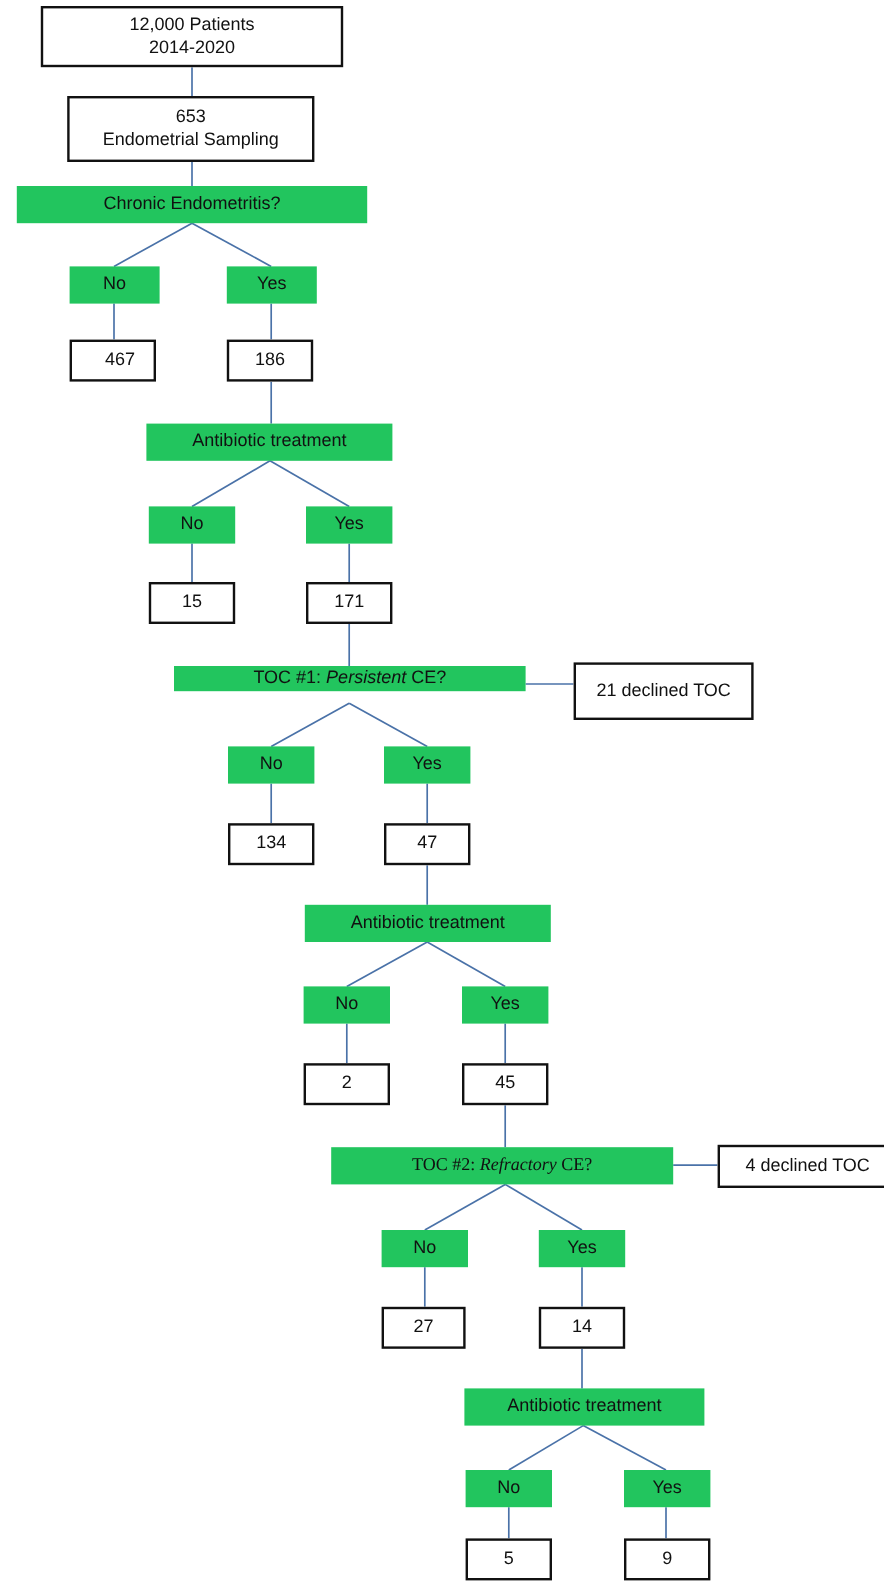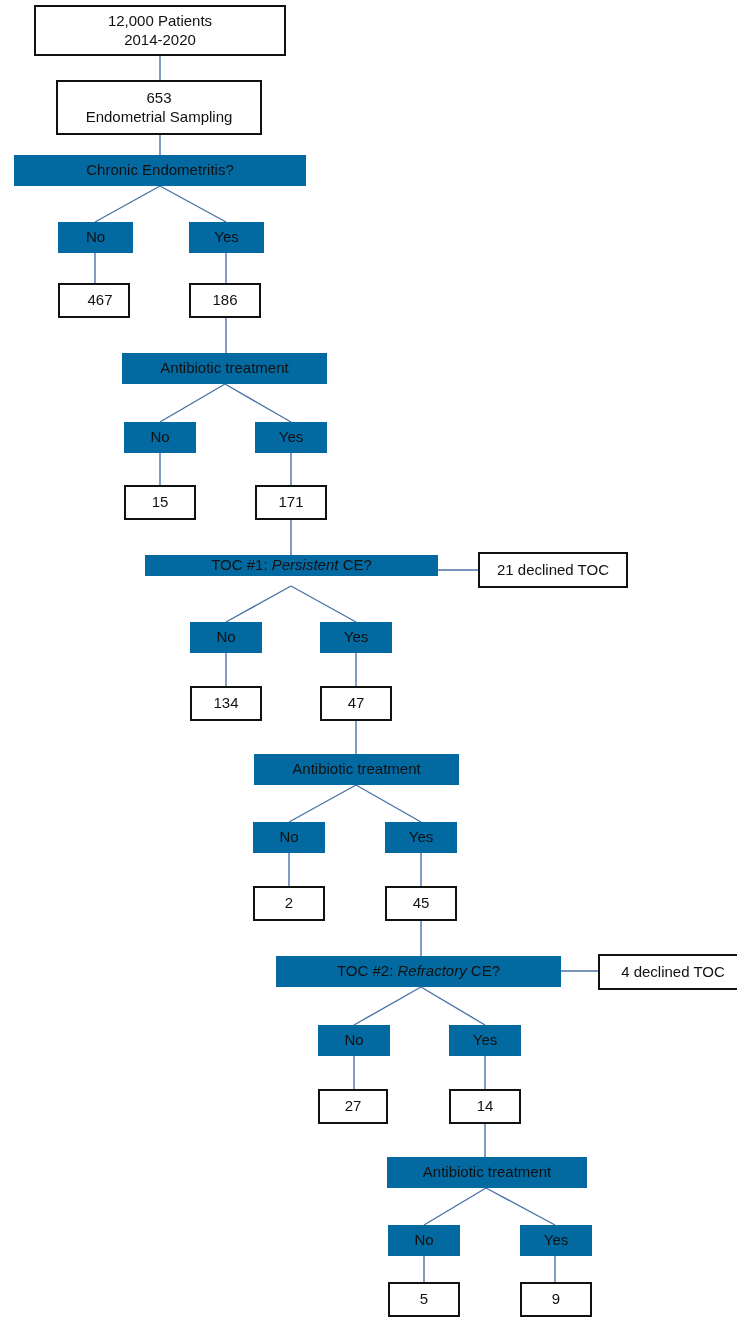--- a/index.html
+++ b/index.html
@@ -37,21 +37,21 @@
     text-align: center;
     color: #111111;
     line-height: 1.22;
     white-space: pre-line;
   }
   .node.box {
     background: #ffffff;
     border: 2px solid #111111;
   }
   .node.banner {
-    background: #0369a1;
+    background: #22c55e;
     border: none;
   }
   .node em {
     font-style: italic;
   }
 </style>
 </head>
 <body>
 
 <div id="flowchart">
@@ -99,31 +99,31 @@
       <div class="node banner" style="left: 44px; top: 222px; width: 75px; height: 31px; font-size: 15px;"><span>No</span></div>
       <div class="node banner" style="left: 175px; top: 222px; width: 75px; height: 31px; font-size: 15px;"><span>Yes</span></div>
       <div class="node box" style="left: 44px; top: 283px; width: 72px; height: 35px; font-size: 15px; padding-left: 12px;"><span>467</span></div>
       <div class="node box" style="left: 175px; top: 283px; width: 72px; height: 35px; font-size: 15px;"><span>186</span></div>
       <div class="node banner" style="left: 108px; top: 353px; width: 205px; height: 31px; font-size: 15px;"><span>Antibiotic treatment</span></div>
       <div class="node banner" style="left: 110px; top: 422px; width: 72px; height: 31px; font-size: 15px;"><span>No</span></div>
       <div class="node banner" style="left: 241px; top: 422px; width: 72px; height: 31px; font-size: 15px;"><span>Yes</span></div>
       <div class="node box" style="left: 110px; top: 485px; width: 72px; height: 35px; font-size: 15px;"><span>15</span></div>
       <div class="node box" style="left: 241px; top: 485px; width: 72px; height: 35px; font-size: 15px;"><span>171</span></div>
       <div class="node banner" style="left: 131px; top: 555px; width: 293px; height: 21px; font-size: 15px;"><span>TOC #1: <em>Persistent</em> CE?</span></div>
-      <div class="node box" style="left: 464px; top: 552px; width: 150px; height: 36px; font-size: 15px;"><span>21 declined TOC</span></div>
+      <div class="node box" style="left: 464px; top: 552px; width: 150px; height: 48px; font-size: 15px;"><span>21 declined TOC</span></div>
       <div class="node banner" style="left: 176px; top: 622px; width: 72px; height: 31px; font-size: 15px;"><span>No</span></div>
       <div class="node banner" style="left: 306px; top: 622px; width: 72px; height: 31px; font-size: 15px;"><span>Yes</span></div>
       <div class="node box" style="left: 176px; top: 686px; width: 72px; height: 35px; font-size: 15px;"><span>134</span></div>
       <div class="node box" style="left: 306px; top: 686px; width: 72px; height: 35px; font-size: 15px;"><span>47</span></div>
       <div class="node banner" style="left: 240px; top: 754px; width: 205px; height: 31px; font-size: 15px;"><span>Antibiotic treatment</span></div>
       <div class="node banner" style="left: 239px; top: 822px; width: 72px; height: 31px; font-size: 15px;"><span>No</span></div>
       <div class="node banner" style="left: 371px; top: 822px; width: 72px; height: 31px; font-size: 15px;"><span>Yes</span></div>
       <div class="node box" style="left: 239px; top: 886px; width: 72px; height: 35px; font-size: 15px;"><span>2</span></div>
       <div class="node box" style="left: 371px; top: 886px; width: 72px; height: 35px; font-size: 15px;"><span>45</span></div>
-      <div class="node banner" style="left: 262px; top: 956px; width: 285px; height: 31px; font-size: 15px;"><span>TOC #2: <em>Refractory</em> CE?</span></div>
+      <div class="node banner" style="left: 262px; top: 956px; width: 285px; height: 31px; font-size: 15px; font-family: Liberation Serif, serif;"><span>TOC #2: <em>Refractory</em> CE?</span></div>
       <div class="node box" style="left: 584px; top: 954px; width: 150px; height: 36px; font-size: 15px;"><span>4 declined TOC</span></div>
       <div class="node banner" style="left: 304px; top: 1025px; width: 72px; height: 31px; font-size: 15px;"><span>No</span></div>
       <div class="node banner" style="left: 435px; top: 1025px; width: 72px; height: 31px; font-size: 15px;"><span>Yes</span></div>
       <div class="node box" style="left: 304px; top: 1089px; width: 70px; height: 35px; font-size: 15px;"><span>27</span></div>
       <div class="node box" style="left: 435px; top: 1089px; width: 72px; height: 35px; font-size: 15px;"><span>14</span></div>
       <div class="node banner" style="left: 373px; top: 1157px; width: 200px; height: 31px; font-size: 15px;"><span>Antibiotic treatment</span></div>
       <div class="node banner" style="left: 374px; top: 1225px; width: 72px; height: 31px; font-size: 15px;"><span>No</span></div>
       <div class="node banner" style="left: 506px; top: 1225px; width: 72px; height: 31px; font-size: 15px;"><span>Yes</span></div>
       <div class="node box" style="left: 374px; top: 1282px; width: 72px; height: 35px; font-size: 15px;"><span>5</span></div>
       <div class="node box" style="left: 506px; top: 1282px; width: 72px; height: 35px; font-size: 15px;"><span>9</span></div>

